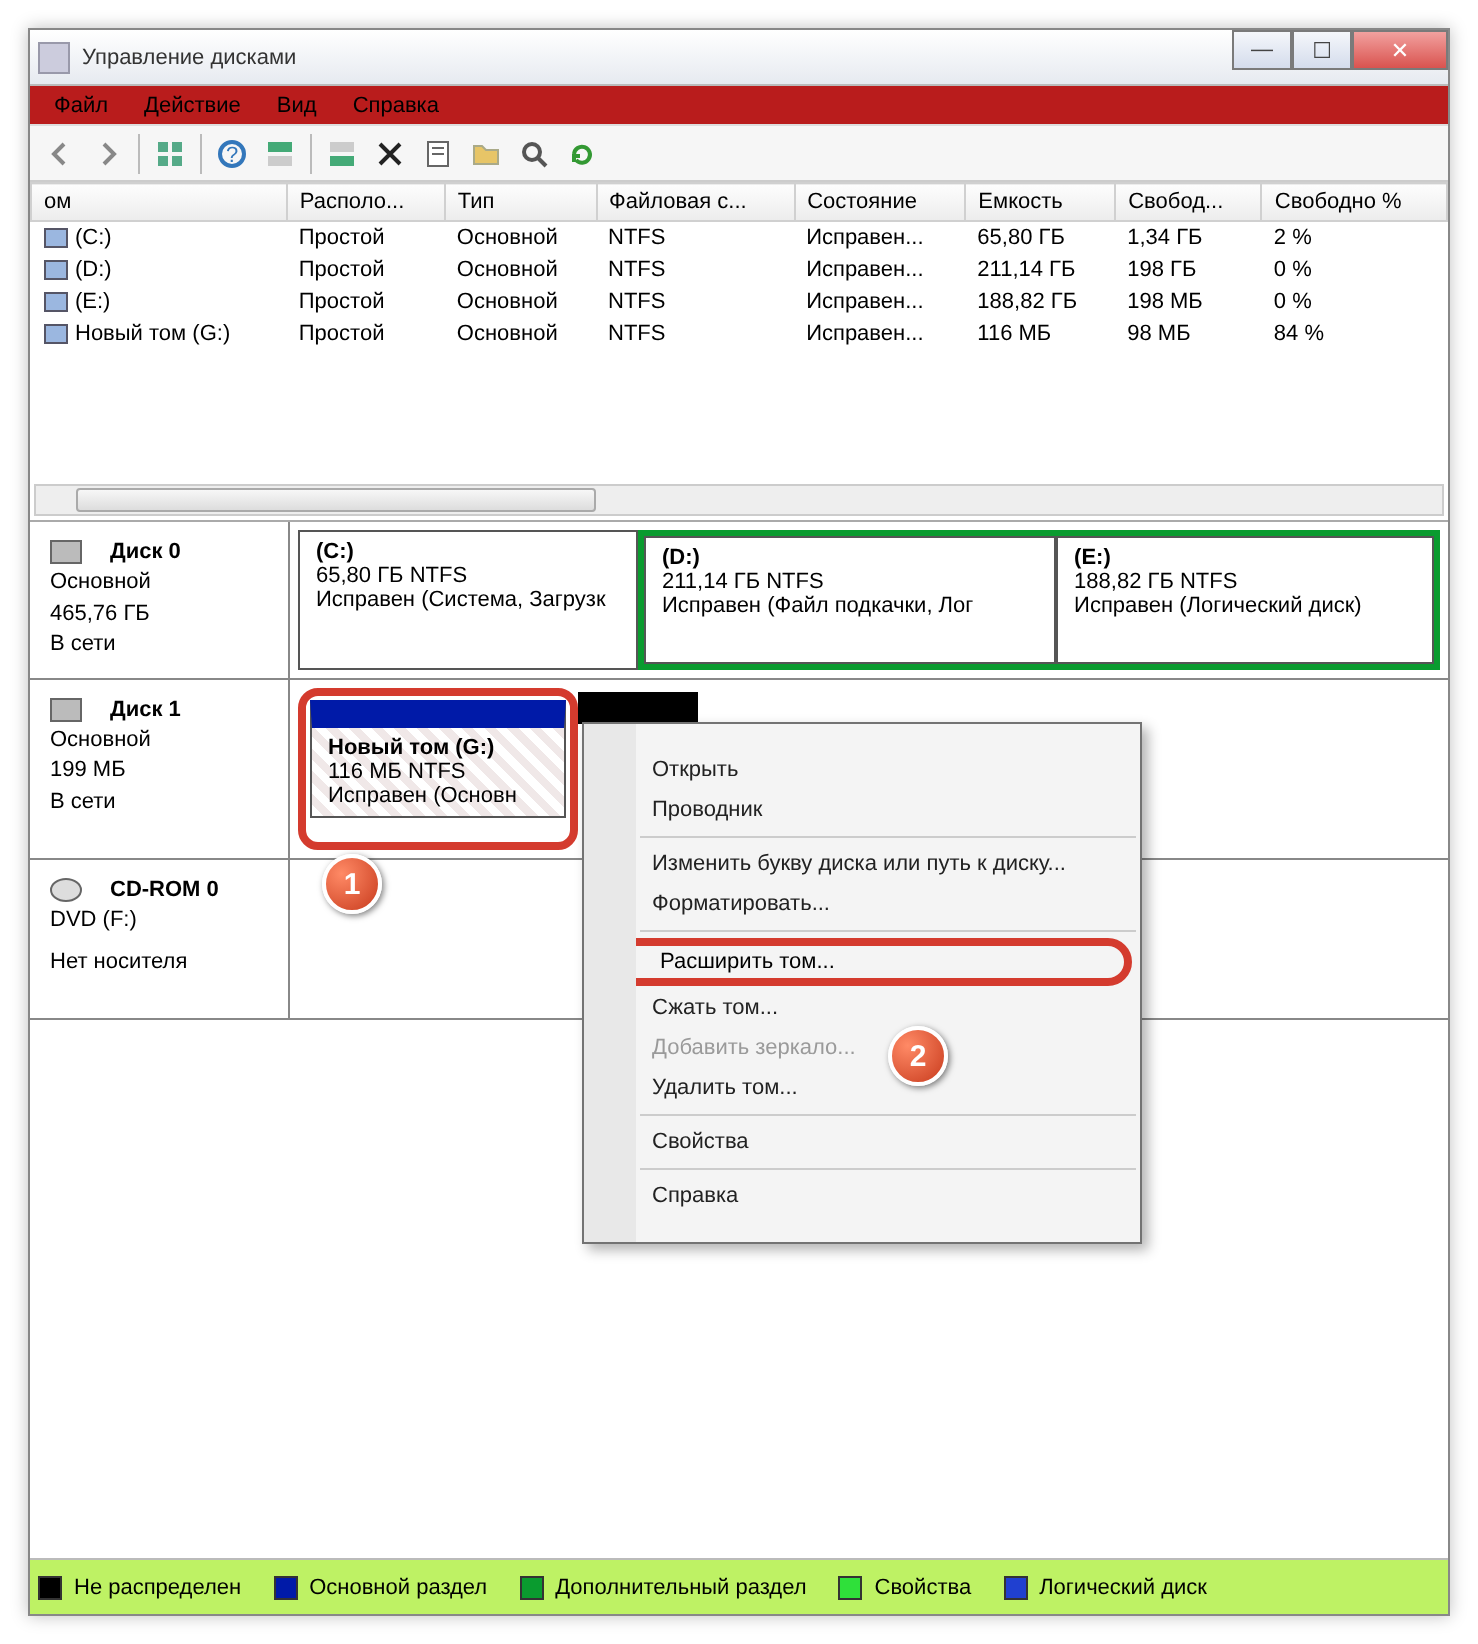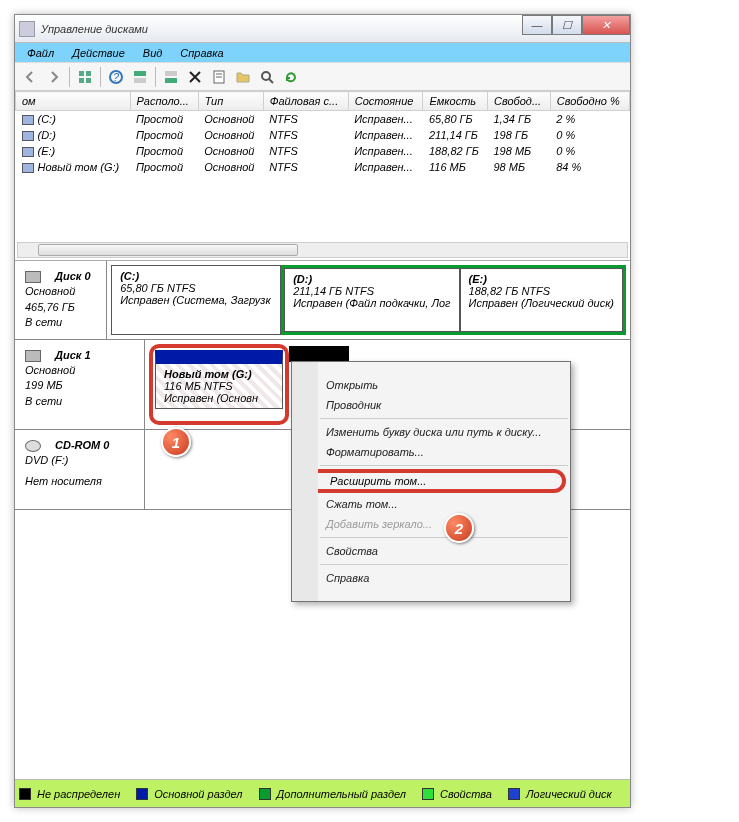--- a/index.html
+++ b/index.html
@@ -1,27 +1,27 @@
 <!DOCTYPE html>
 <html><head>
 <meta charset="utf-8">
 <style>
 * { box-sizing: border-box; margin: 0; padding: 0; font-family: "Segoe UI", Tahoma, sans-serif; font-size: 11px; }
 body { background: #fff; width: 739px; height: 822px; padding: 14px; }
 
-.window { border: 1px solid #888; background: #fff; width: 617px; height: 794px; position: relative; box-shadow: 0 0 8px rgba(0,0,0,0.25); font-style: italic; }
+.window { border: 1px solid #888; background: #fff; width: 711px; height: 794px; position: relative; box-shadow: 0 0 8px rgba(0,0,0,0.25); }
 
 .titlebar { height: 28px; background: linear-gradient(#fff,#e6eaf0); border-bottom: 1px solid #bbb; display:flex; align-items:center; padding: 0 4px; position:relative; }
 .titlebar .app-icon { width:16px; height:16px; margin-right:6px; background:#ccd; border:1px solid #99a; }
 .titlebar .title { color:#333; }
 .win-btns { position:absolute; right:0; top:0; display:flex; }
 .win-btns .btn { width:30px; height:20px; border:1px solid #7a7a7a; background:linear-gradient(#f5f7fb,#d4dcec); display:flex; align-items:center; justify-content:center; color:#444; }
 .win-btns .btn:last-child { background:linear-gradient(#f2a19f,#d9534f); color:#fff; width:48px; }
 
-.menubar { height:20px; background:#7dd3fc; border-bottom:1px solid #ddd; display:flex; align-items:center; padding:0 4px; gap:2px;}
+.menubar { height:20px; background:#b91c1c; border-bottom:1px solid #ddd; display:flex; align-items:center; padding:0 4px; gap:2px;}
 .menubar .mi { padding:2px 8px; }
 
 .toolbar { height:28px; border-bottom:1px solid #ccc; display:flex; align-items:center; padding:0 4px; gap:2px; background:#f6f6f6;}
 .toolbar .tb { width:22px; height:22px; border:1px solid transparent; display:flex; align-items:center; justify-content:center; }
 .toolbar .sep { width:1px; height:20px; background:#bbb; margin:0 2px; }
 .toolbar svg { width:16px; height:16px; }
 
 .table-wrap { height:170px; overflow:hidden; border-bottom:1px solid #aaa; position:relative; }
 table { border-collapse:collapse; width:100%; }
 thead th { background:linear-gradient(#fdfdfd,#ececec); border:1px solid #d0d0d0; text-align:left; padding:3px 6px; font-weight:normal; }
@@ -282,20 +282,21 @@
       <div class="cm-item">Проводник</div>
       <div class="cm-sep"></div>
       <div class="cm-item">Изменить букву диска или путь к диску...</div>
       <div class="cm-item">Форматировать...</div>
       <div class="cm-sep"></div>
       <div class="cm-hi">
         <span>Расширить том...</span>
       </div>
       <div class="cm-item">Сжать том...</div>
       <div class="cm-item disabled">Добавить зеркало...</div>
+      <div class="cm-item">Удалить том...</div>
       <div class="cm-sep"></div>
       <div class="cm-item">Свойства</div>
       <div class="cm-sep"></div>
       <div class="cm-item">Справка</div>
       <div class="badge" style="left:152px; top:151px">2</div>
     </div>
 
   </div>
 
   <div class="legend">

